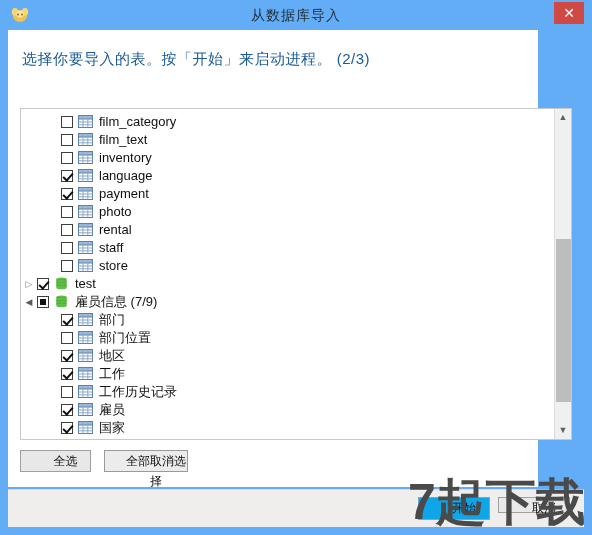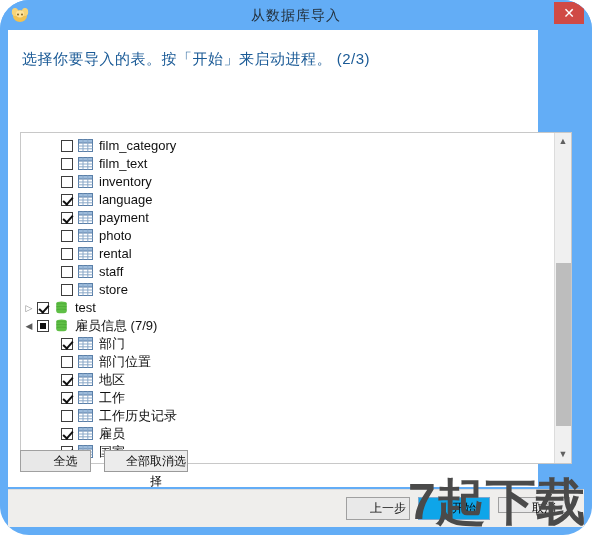--- a/index.html
+++ b/index.html
@@ -17,21 +17,20 @@
 
   
   #dialog-window {
     position: absolute;
     left: 0; top: 0;
     width: 592px;
     height: 535px;
     background: #63adf6;
     box-sizing: border-box;
     overflow: hidden;
-    border-radius: 29px;
   }
 
   
   #title-bar {
     position: absolute;
     left: 0; top: 0;
     width: 592px;
     height: 30px;
     background: #63adf6;
   }
@@ -85,21 +84,20 @@
   
   #table-listbox {
     position: absolute;
     left: 12px; top: 78px;
     width: 552px;
     height: 332px;
     border: 1px solid #c8c8c8;
     background: #ffffff;
     box-sizing: border-box;
     overflow: hidden;
-    margin-top: 24px;
   }
   #list-rows {
     position: absolute;
     left: 0; top: 3px;
     width: 533px;
   }
   .tree-row {
     position: relative;
     height: 18px;
     line-height: 18px;
@@ -443,18 +441,17 @@
         <div id="scroll-thumb"></div>
         <div class="sb-arrow" id="scroll-down">▼</div>
       </div>
     </div>
 
     <div class="btn" id="select-all-button">全选</div>
     <div class="btn" id="deselect-all-button">全部取消选择</div>
   </div>
 
   <div id="footer-bar"></div>
-  <div class="btn" id="prev-button">上一步</div>
   <div class="btn" id="start-button">开始</div>
   <div class="btn" id="cancel-button">取消</div>
 
   <div id="watermark">7起下载</div>
 </div>
 
 </body></html>

